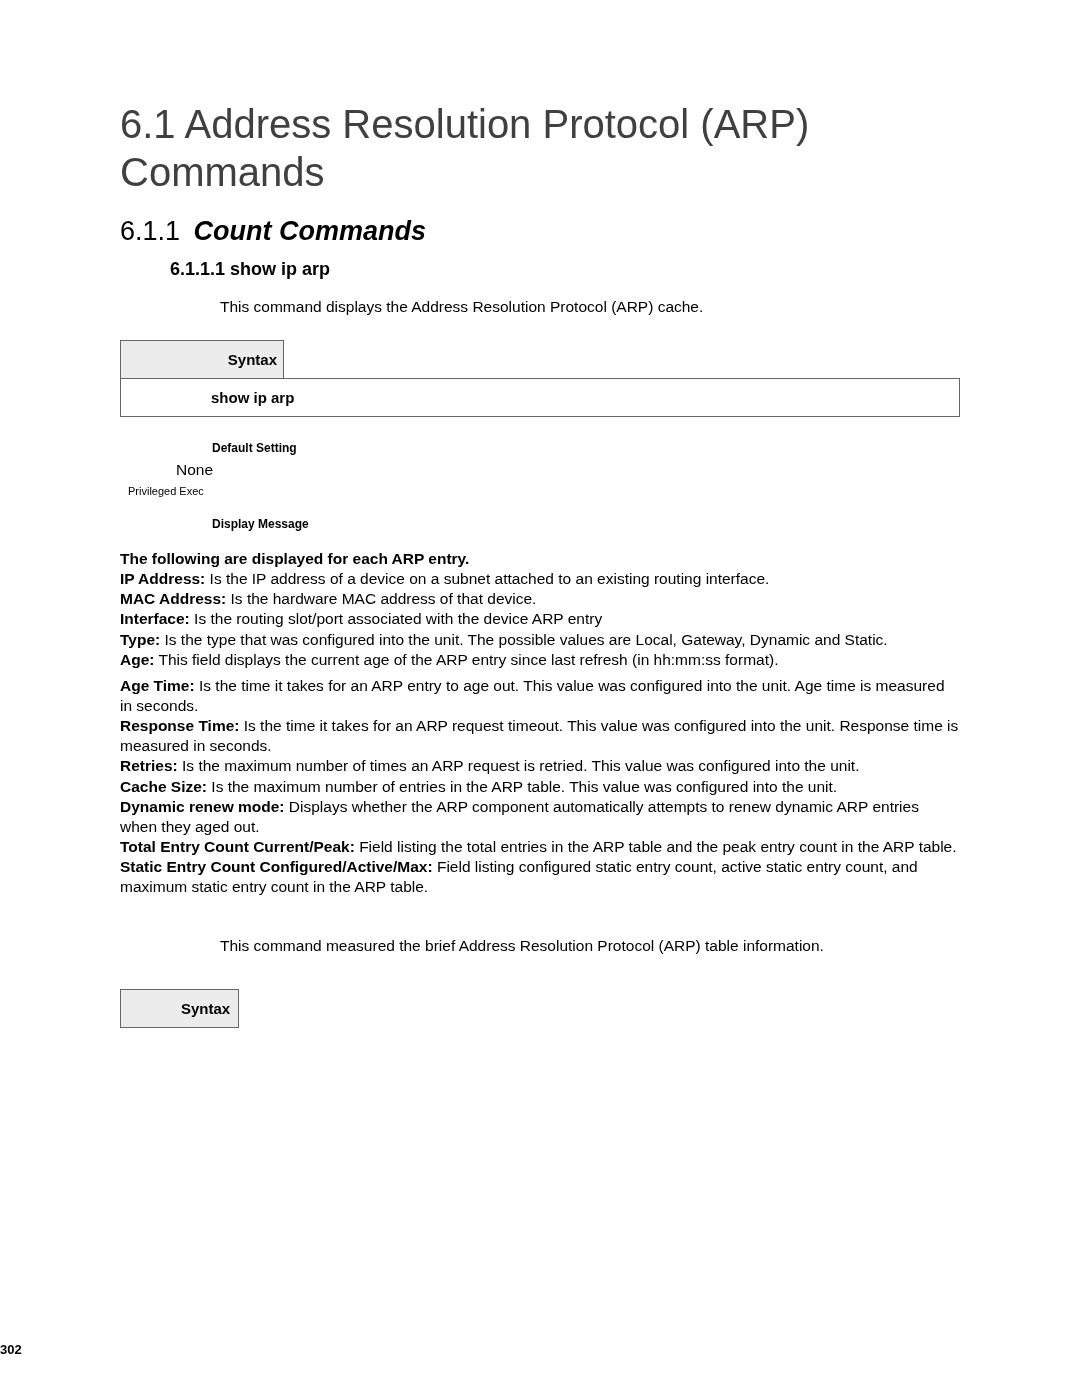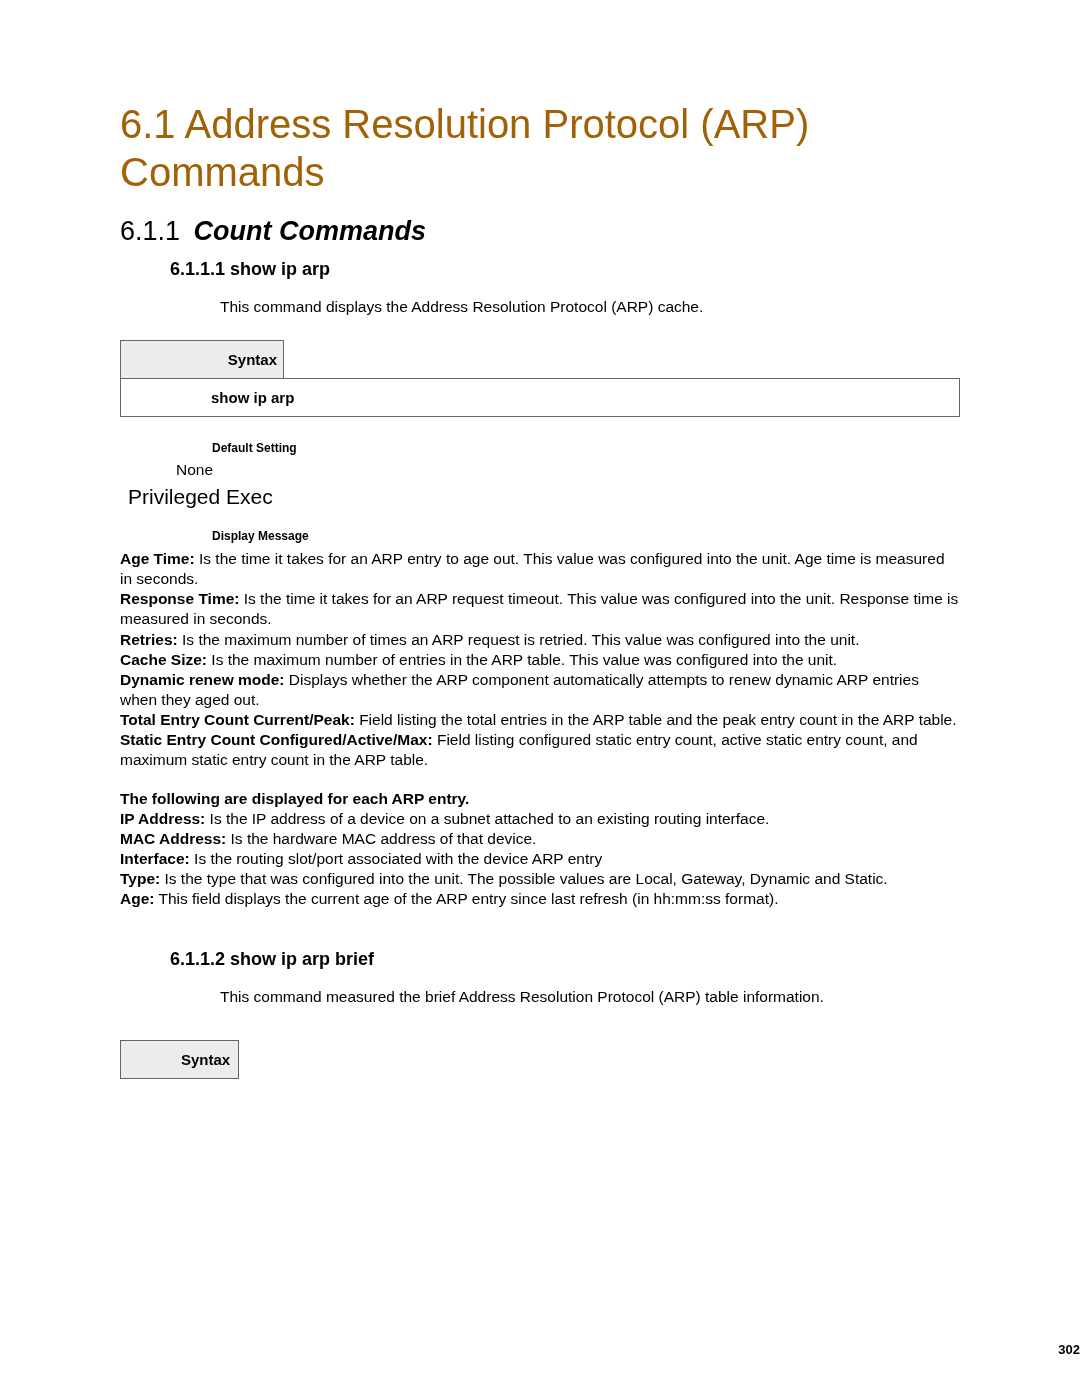--- a/index.html
+++ b/index.html
@@ -10,21 +10,21 @@
     padding: 0;
   }
   .page {
     width: 1080px;
     min-height: 1397px;
     box-sizing: border-box;
     padding: 100px 120px 40px 120px;
     position: relative;
   }
   h1.main {
-    color: #a16207;
+    color: #404040;
     font-weight: 400;
     font-size: 40px;
     line-height: 1.2;
     margin: 0 0 20px 0;
   }
   h2.sub {
     font-style: italic;
     font-weight: 700;
     font-size: 27px;
     margin: 10px 0 8px 0;
@@ -88,41 +88,41 @@
     font-size: 12px;
     margin-left: 92px;
     margin-top: 20px;
   }
   .field-value {
     font-size: 15.5px;
     margin-left: 56px;
     margin-top: 6px;
   }
   .mode-value {
-    font-size: 21px;
+    font-size: 11px;
     margin-left: 8px;
     margin-top: 6px;
   }
   .desc-block {
     font-size: 15.5px;
     line-height: 1.3;
     margin-top: 6px;
   }
   .desc-block b {
     font-weight: 700;
   }
   .section2 {
     margin-top: 40px;
   }
   .page-num {
     position: absolute;
     bottom: 40px;
     left: 0;
     right: 0;
-    text-align: right;
+    text-align: left;
     font-weight: 700;
     font-size: 13px;
   }
 </style>
 </head>
 <body>
 
 <div class="page">
 
   <h1 class="main">6.1 Address Resolution Protocol (ARP) Commands</h1>
@@ -151,44 +151,40 @@
   </tbody>
     </table>
 
   <div class="field-label">Default Setting</div>
   <div class="field-value">None</div>
 
   <div class="mode-value">Privileged Exec</div>
 
   <div class="field-label">Display Message</div>
 
-  <div class="desc-block" id="items1">
-      <div><b>Age Time:</b><span> Is the time it takes for an ARP entry to age out. This value was configured into the unit. Age time is measured in seconds.</span></div>
-      <div><b>Response Time:</b><span> Is the time it takes for an ARP request timeout. This value was configured into the unit. Response time is measured in seconds.</span></div>
-      <div><b>Retries:</b><span> Is the maximum number of times an ARP request is retried. This value was configured into the unit.</span></div>
-      <div><b>Cache Size:</b><span> Is the maximum number of entries in the ARP table. This value was configured into the unit.</span></div>
-      <div><b>Dynamic renew mode:</b><span> Displays whether the ARP component automatically attempts to renew dynamic ARP entries when they aged out.</span></div>
-      <div><b>Total Entry Count Current/Peak:</b><span> Field listing the total entries in the ARP table and the peak entry count in the ARP table.</span></div>
-      <div><b>Static Entry Count Configured/Active/Max:</b><span> Field listing configured static entry count, active static entry count, and maximum static entry count in the ARP table.</span></div>
-    </div>
-
   <div class="desc-block" style="margin-top:18px;">
     <b>The following are displayed for each ARP entry.</b>
     <div id="items2">
         <div><b>IP Address:</b><span> Is the IP address of a device on a subnet attached to an existing routing interface.</span></div>
         <div><b>MAC Address:</b><span> Is the hardware MAC address of that device.</span></div>
         <div><b>Interface:</b><span> Is the routing slot/port associated with the device ARP entry</span></div>
         <div><b>Type:</b><span> Is the type that was configured into the unit. The possible values are Local, Gateway, Dynamic and Static.</span></div>
         <div><b>Age:</b><span> This field displays the current age of the ARP entry since last refresh (in hh:mm:ss format).</span></div>
       </div>
   </div>
 
+  <div class="desc-block" id="items1">
+      <div><b>Age Time:</b><span> Is the time it takes for an ARP entry to age out. This value was configured into the unit. Age time is measured in seconds.</span></div>
+      <div><b>Response Time:</b><span> Is the time it takes for an ARP request timeout. This value was configured into the unit. Response time is measured in seconds.</span></div>
+      <div><b>Retries:</b><span> Is the maximum number of times an ARP request is retried. This value was configured into the unit.</span></div>
+      <div><b>Cache Size:</b><span> Is the maximum number of entries in the ARP table. This value was configured into the unit.</span></div>
+      <div><b>Dynamic renew mode:</b><span> Displays whether the ARP component automatically attempts to renew dynamic ARP entries when they aged out.</span></div>
+      <div><b>Total Entry Count Current/Peak:</b><span> Field listing the total entries in the ARP table and the peak entry count in the ARP table.</span></div>
+      <div><b>Static Entry Count Configured/Active/Max:</b><span> Field listing configured static entry count, active static entry count, and maximum static entry count in the ARP table.</span></div>
+    </div>
+
   <div class="section2">
-    <h3 class="cmd">
-      <span class="num">6.1.1.2</span>
-      <span class="title">show ip arp brief</span>
-    </h3>
     <div class="intro">This command measured the brief Address Resolution Protocol (ARP) table information.</div>
     <div class="syntax-label-only">Syntax</div>
   </div>
 
   <div class="page-num">302</div>
 </div>
 
 </body></html>

